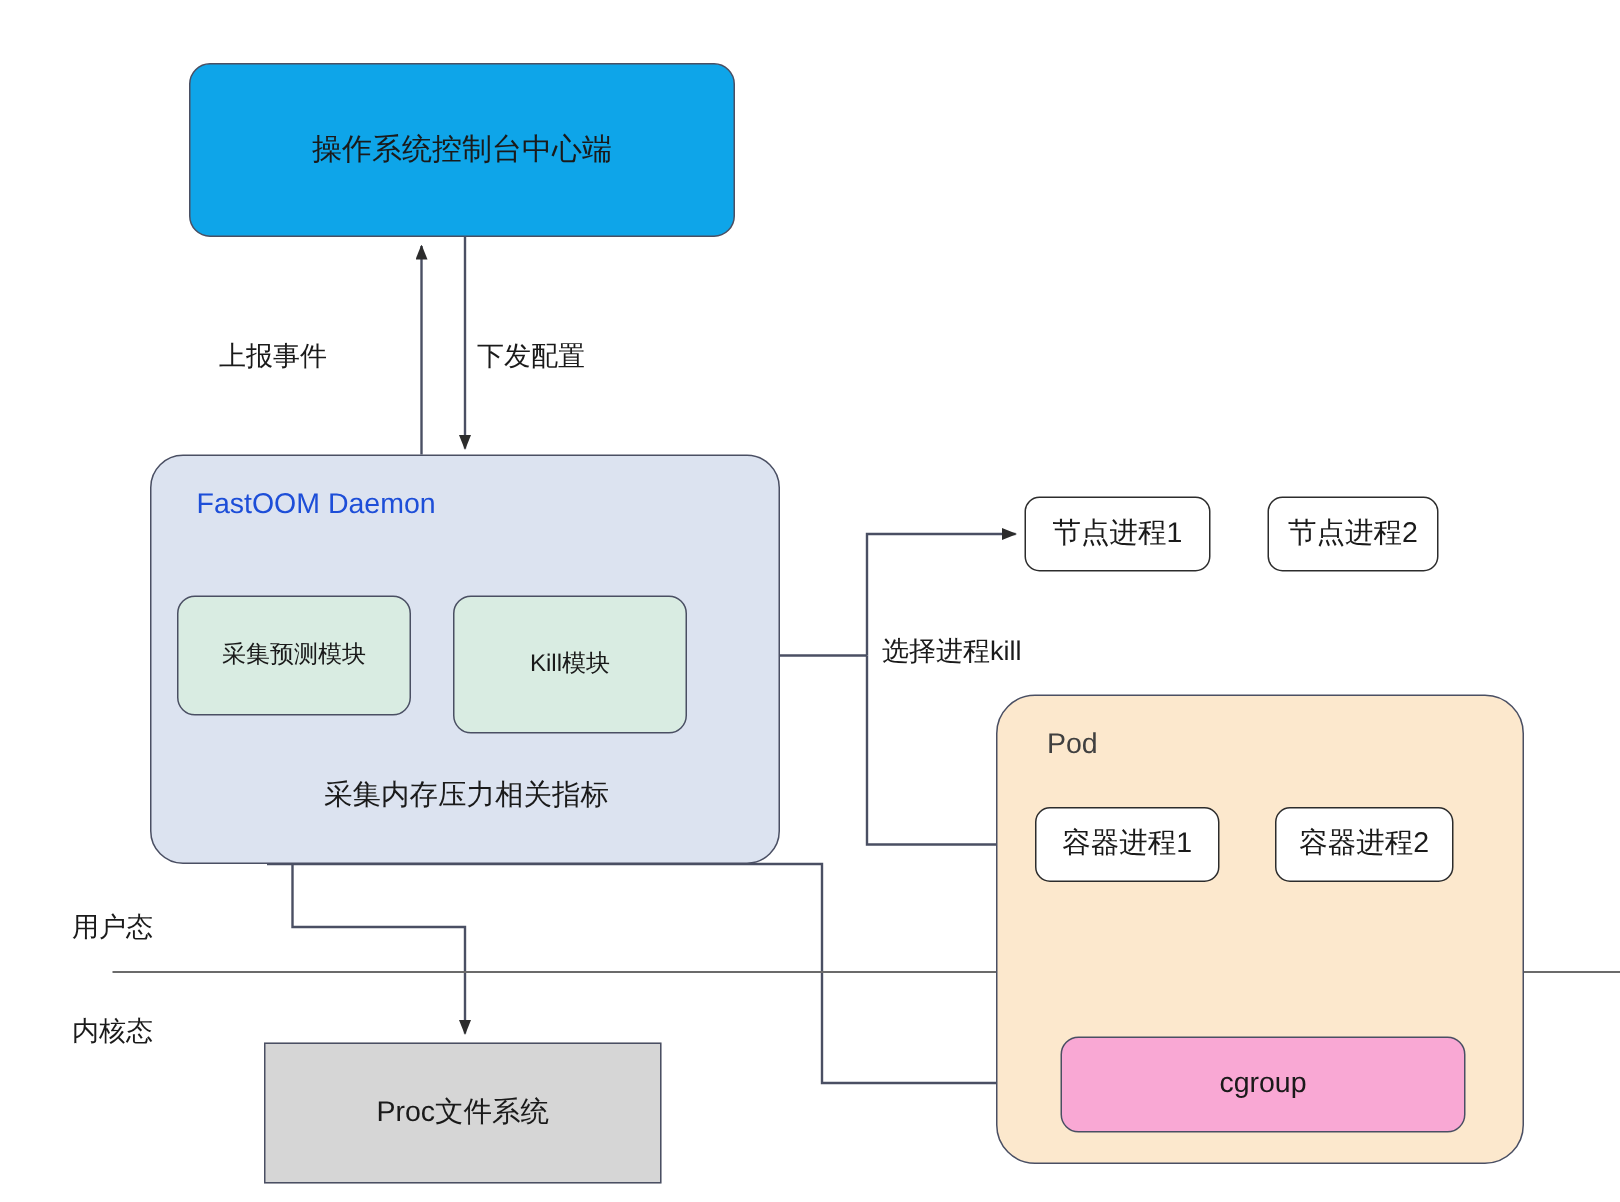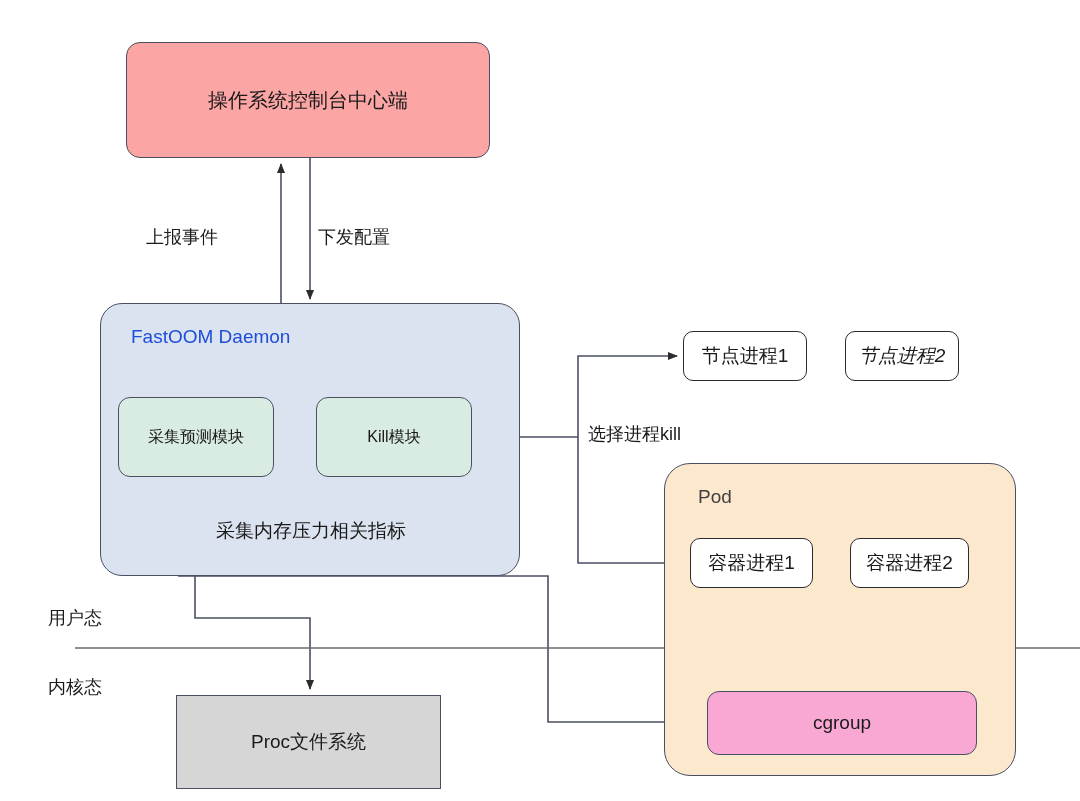--- a/index.html
+++ b/index.html
@@ -32,21 +32,21 @@
     text-align: center;
     line-height: 1.2;
   }
 
   
   .box-console {
     left: 126px;
     top: 42px;
     width: 364px;
     height: 116px;
-    background: #fca5a5;
+    background: #0ea5e9;
     border: 1.6px solid #4a4f63;
     border-radius: 14px;
     font-size: 20px;
   }
 
   
   .box-daemon {
     left: 100px;
     top: 303px;
     width: 420px;
@@ -74,31 +74,31 @@
   }
 
   
   .box-module {
     background: #d9ece2;
     border: 1.6px solid #4a4f63;
     border-radius: 12px;
     font-size: 16px;
   }
   .box-collect { left: 118px; top: 397px; width: 156px; height: 80px; }
-  .box-kill    { left: 316px; top: 397px; width: 156px; height: 80px; }
+  .box-kill    { left: 302px; top: 397px; width: 156px; height: 92px; }
 
   
   .box-proc-white {
     background: #ffffff;
     border: 1.6px solid #2c2c2c;
     border-radius: 10px;
     font-size: 19px;
   }
   .box-node1 { left: 683px; top: 331px; width: 124px; height: 50px; }
-  .box-node2 { left: 845px; top: 331px; width: 114px; height: 50px; font-style: italic; }
+  .box-node2 { left: 845px; top: 331px; width: 114px; height: 50px; }
   .box-ctr1  { left: 690px; top: 538px; width: 123px; height: 50px; }
   .box-ctr2  { left: 850px; top: 538px; width: 119px; height: 50px; }
 
   
   .box-pod {
     left: 664px;
     top: 463px;
     width: 352px;
     height: 313px;
     background: #fce8cd;

